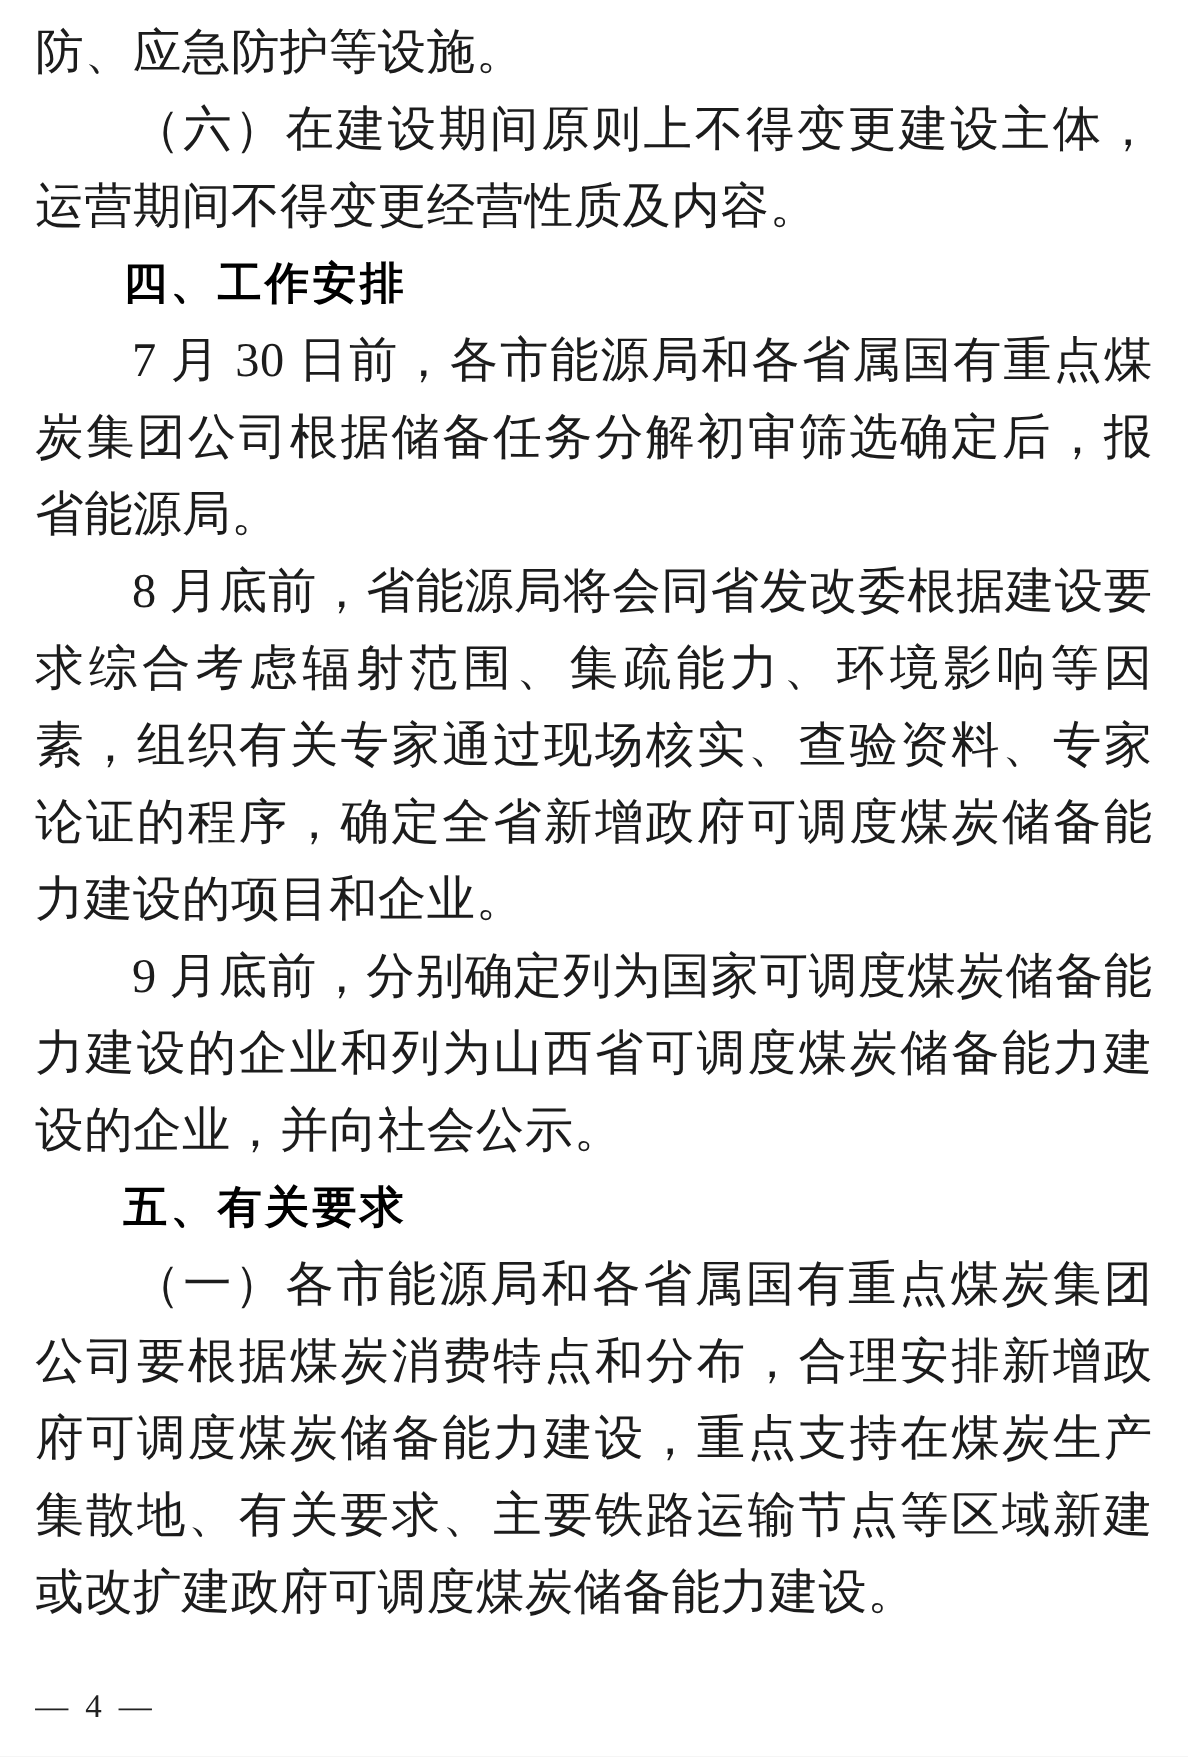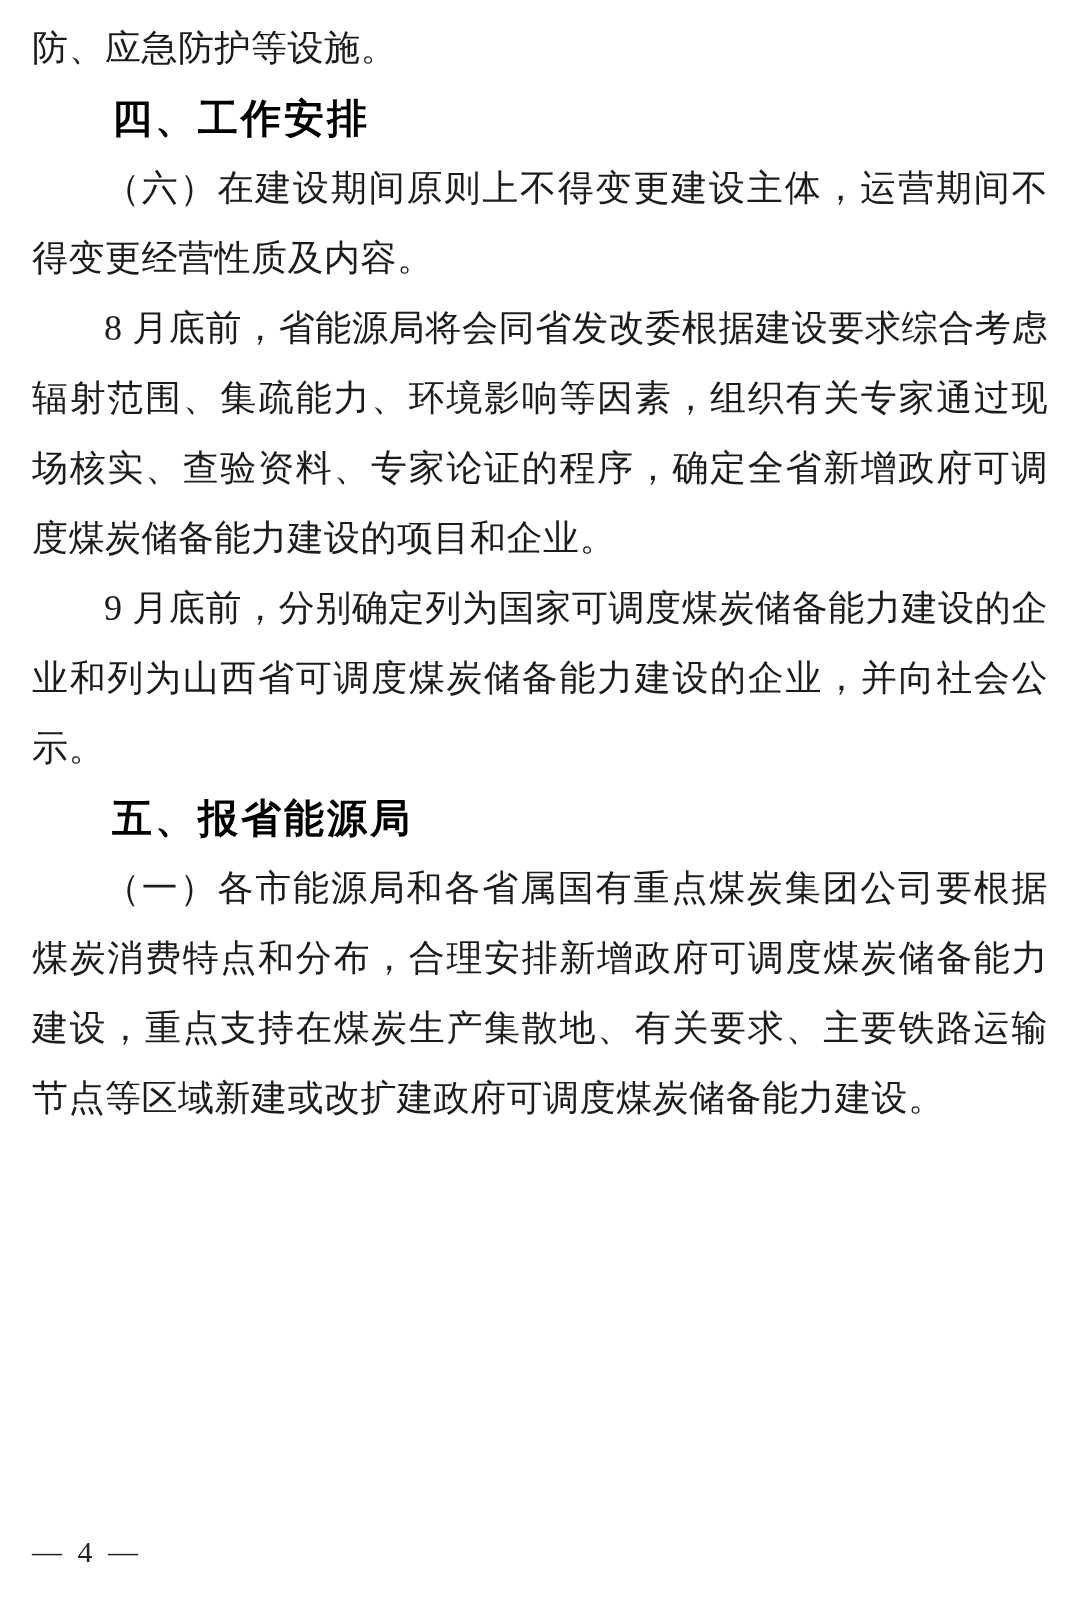--- a/index.html
+++ b/index.html
@@ -18,21 +18,21 @@
   }
   .doc-body {
     position: absolute;
     left: 32px;
     top: 13px;
     width: 1016px;
   }
   p.para {
     margin: 0;
     padding: 0;
-    font-size: 36px;
+    font-size: 44px;
     line-height: 70px;
     text-align: justify;
     text-justify: inter-ideograph;
     letter-spacing: 0.5px;
   }
   p.para.indent {
     text-indent: 2em;
   }
   p.para.heading {
     font-family: "Liberation Sans", "DejaVu Sans", sans-serif;
@@ -53,23 +53,24 @@
     word-spacing: 6px;
     letter-spacing: 1px;
   }
 </style>
 </head>
 <body>
 
 <div class="page">
   <div class="doc-body">
       <p class="para body">防、应急防护等设施。</p>
+      <p class="para body indent">（六）在建设期间原则上不得变更建设主体，运营期间不得变更经营性质及内容。</p>
       <p class="para heading indent">四、工作安排</p>
-      <p class="para body indent">（六）在建设期间原则上不得变更建设主体，运营期间不得变更经营性质及内容。</p>
+      <p class="para body indent">7 月 30 日前，各市能源局和各省属国有重点煤炭集团公司根据储备任务分解初审筛选确定后，报省能源局。</p>
       <p class="para body indent">8 月底前，省能源局将会同省发改委根据建设要求综合考虑辐射范围、集疏能力、环境影响等因素，组织有关专家通过现场核实、查验资料、专家论证的程序，确定全省新增政府可调度煤炭储备能力建设的项目和企业。</p>
       <p class="para body indent">9 月底前，分别确定列为国家可调度煤炭储备能力建设的企业和列为山西省可调度煤炭储备能力建设的企业，并向社会公示。</p>
-      <p class="para heading indent">五、报省能源局</p>
+      <p class="para heading indent">五、有关要求</p>
       <p class="para body indent">（一）各市能源局和各省属国有重点煤炭集团公司要根据煤炭消费特点和分布，合理安排新增政府可调度煤炭储备能力建设，重点支持在煤炭生产集散地、有关要求、主要铁路运输节点等区域新建或改扩建政府可调度煤炭储备能力建设。</p>
     </div>
   <div class="footer">
     <span>— 4 —</span>
   </div>
 </div>
 
 </body></html>

